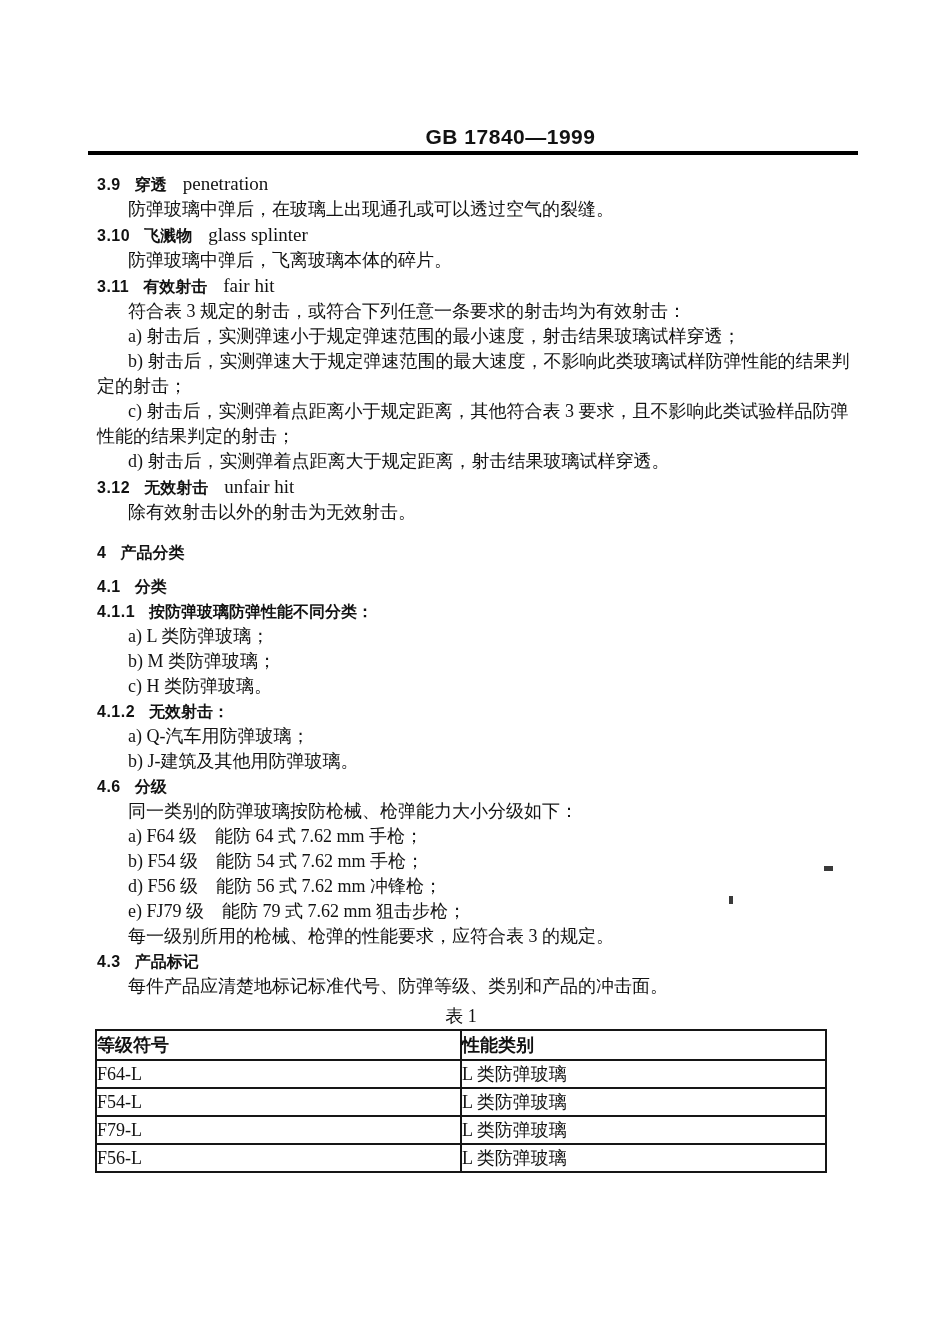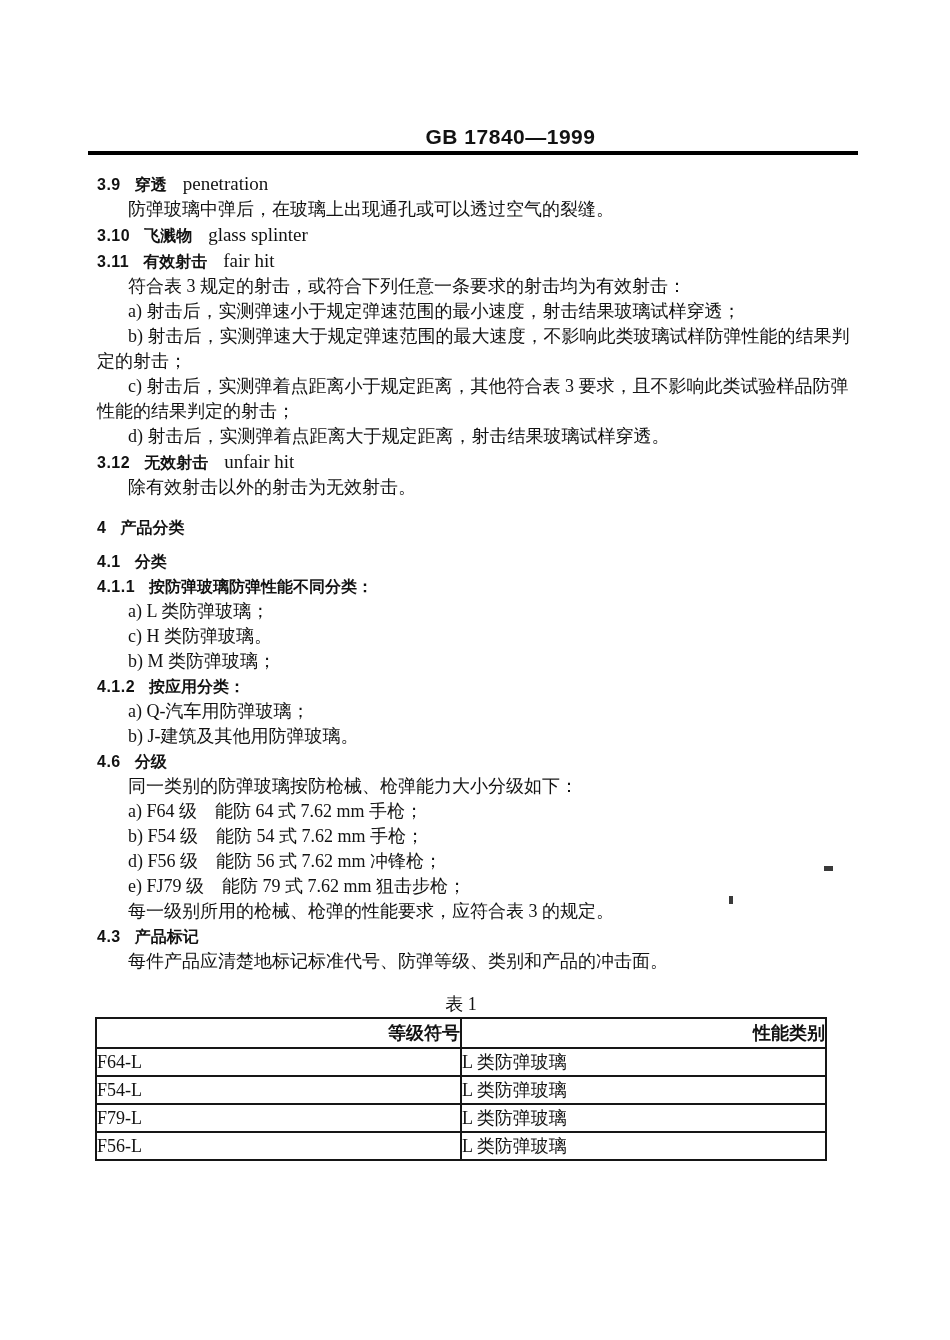--- a/index.html
+++ b/index.html
@@ -49,40 +49,40 @@
   .h-en  {
     font-family: "Liberation Serif", "DejaVu Serif", serif;
     font-weight: normal;
     font-size: 19px;
   }
   .gap-lg { margin-top: 15px; }
   .gap-md { margin-top: 9px; }
   
   .tbl-caption {
     width: 732px;
-    margin: 20px 0 2px -2px;
+    margin: 7px 0 2px -2px;
     height: 21px; line-height: 21px;
     text-align: center;
     font-size: 18px;
   }
   table.t1 {
     width: 732px;
     margin-left: -2px;
     border-collapse: collapse;
     table-layout: fixed;
   }
   table.t1, table.t1 th, table.t1 td {
     border: 2px solid #161616;
   }
   table.t1 th {
     height: 30px;
     font-family: "Liberation Sans", "DejaVu Sans", sans-serif;
     font-weight: bold;
     font-size: 18px;
-    text-align: right; vertical-align: middle;
+    text-align: left; vertical-align: middle;
   }
   table.t1 td {
     height: 28px;
     font-size: 18px;
     vertical-align: middle;
   }
   
   .speck { position: absolute; background: #3a3a3a; }
   .speck-1 { left: 824px; top: 866px; width: 9px; height: 5px; }
   .speck-2 { left: 729px; top: 896px; width: 4px; height: 8px; }
@@ -100,20 +100,21 @@
   <div class="content">
 
     <div class="line">
       <span class="h-num">3.9</span><span class="h-zh">穿透</span><span class="h-en">penetration</span>
     </div>
     <div class="para">防弹玻璃中弹后，在玻璃上出现通孔或可以透过空气的裂缝。</div>
 
     <div class="line">
       <span class="h-num">3.10</span><span class="h-zh">飞溅物</span><span class="h-en">glass splinter</span>
     </div>
+    <div class="para">防弹玻璃中弹后，飞离玻璃本体的碎片。</div>
 
     <div class="line">
       <span class="h-num">3.11</span><span class="h-zh">有效射击</span><span class="h-en">fair hit</span>
     </div>
     <div class="para">符合表 3 规定的射击，或符合下列任意一条要求的射击均为有效射击：</div>
     <div class="para">a) 射击后，实测弹速小于规定弹速范围的最小速度，射击结果玻璃试样穿透；</div>
     <div class="para">b) 射击后，实测弹速大于规定弹速范围的最大速度，不影响此类玻璃试样防弹性能的结果判定的射击；</div>
     <div class="para">c) 射击后，实测弹着点距离小于规定距离，其他符合表 3 要求，且不影响此类试验样品防弹性能的结果判定的射击；</div>
     <div class="para">d) 射击后，实测弹着点距离大于规定距离，射击结果玻璃试样穿透。</div>
 
@@ -127,25 +128,25 @@
     </div>
 
     <div class="line gap-md">
       <span class="h-num">4.1</span><span class="h-zh">分类</span>
     </div>
 
     <div class="line">
       <span class="h-num">4.1.1</span><span class="h-zh">按防弹玻璃防弹性能不同分类：</span>
     </div>
     <div class="para">a) L 类防弹玻璃；</div>
+    <div class="para">b) M 类防弹玻璃；</div>
     <div class="para">c) H 类防弹玻璃。</div>
-    <div class="para">b) M 类防弹玻璃；</div>
 
     <div class="line">
-      <span class="h-num">4.1.2</span><span class="h-zh">按应用分类：</span>
+      <span class="h-num">4.1.2</span><span class="h-zh">无效射击：</span>
     </div>
     <div class="para">a) Q-汽车用防弹玻璃；</div>
     <div class="para">b) J-建筑及其他用防弹玻璃。</div>
 
     <div class="line">
       <span class="h-num">4.6</span><span class="h-zh">分级</span>
     </div>
     <div class="para">同一类别的防弹玻璃按防枪械、枪弹能力大小分级如下：</div>
     <div class="para">a) F64 级　能防 64 式 7.62 mm 手枪；</div>
     <div class="para">b) F54 级　能防 54 式 7.62 mm 手枪；</div>

